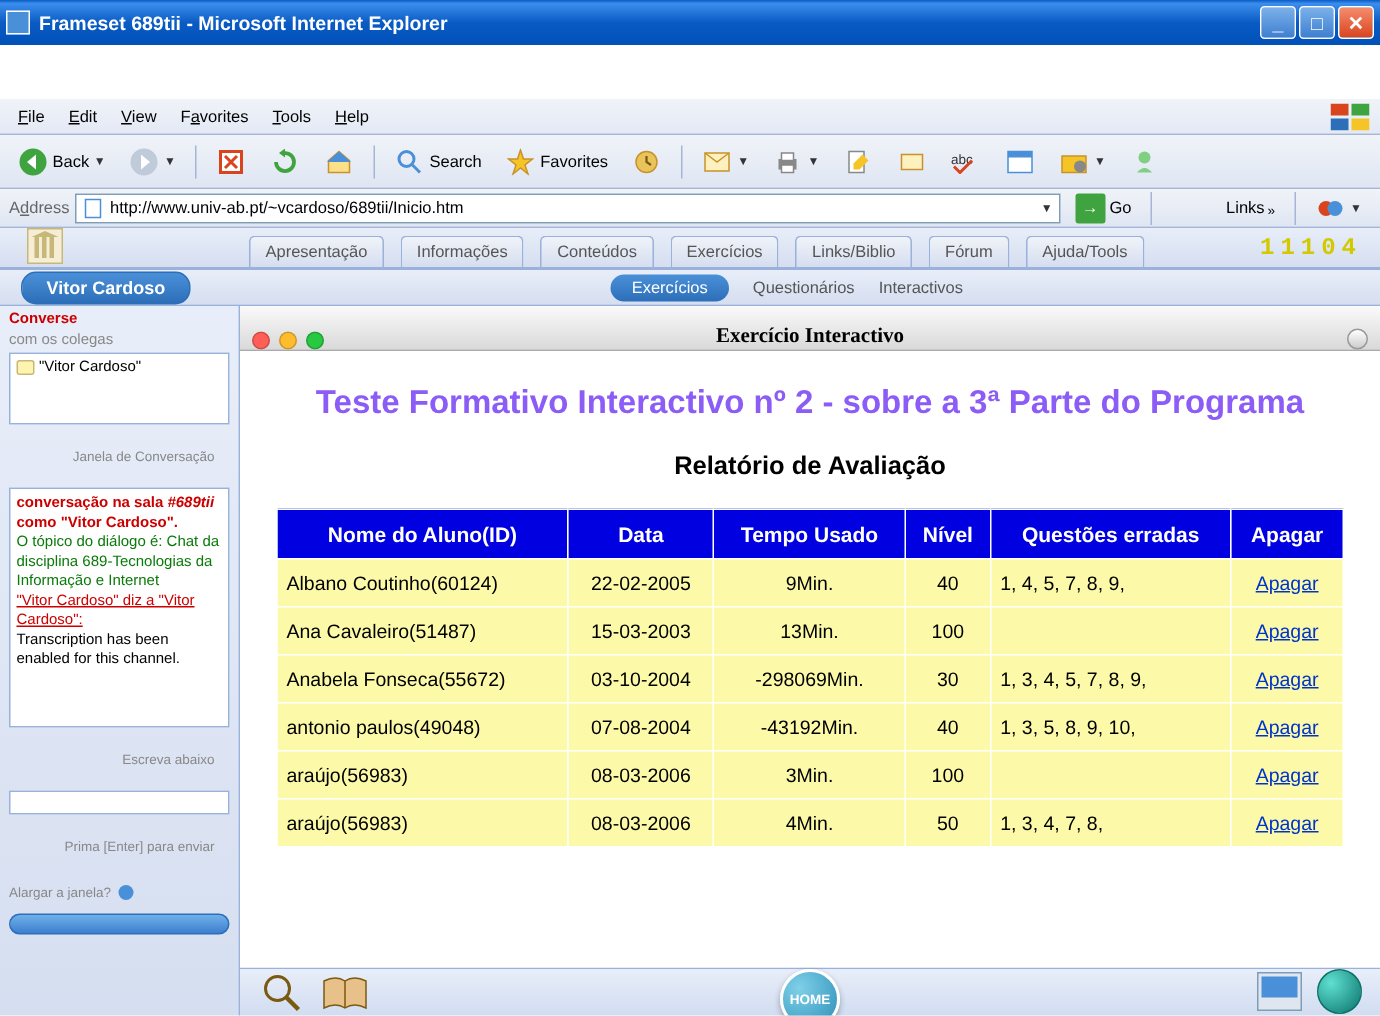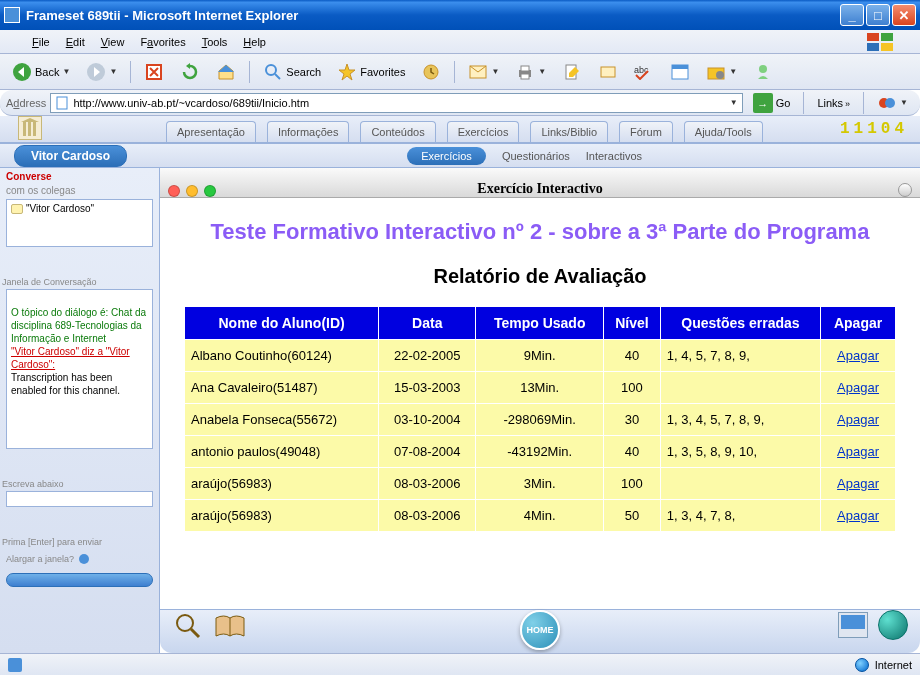--- a/index.html
+++ b/index.html
@@ -7,39 +7,39 @@
 
 
 .title-bar { background: linear-gradient(to bottom, #0A5BC4, #3B8EED 8%, #0A5BC4 50%, #0050B8); height: 30px; display: flex; align-items: center; padding: 0 4px; color: #fff; font-weight: bold; font-size: 13px; }
 .title-bar .icon { width: 16px; height: 16px; background: #4A90D9; margin-right: 6px; border: 1px solid #fff; }
 .title-bar .title-text { flex: 1; }
 .win-btn { width: 24px; height: 22px; margin-left: 2px; display: flex; align-items: center; justify-content: center; font-weight: bold; border-radius: 3px; }
 .win-btn.min, .win-btn.max { background: linear-gradient(to bottom, #7BB1EA, #3E7FD0); border: 1px solid #fff; }
 .win-btn.close { background: linear-gradient(to bottom, #F58D6E, #D9441F); border: 1px solid #fff; }
 
 
-.menu-bar { height: 24px; background: linear-gradient(to bottom, #F0F3F8, #E3E9F5); display: flex; align-items: center; padding: 0 24px; border-bottom: 1px solid #A6B5D5; }
+.menu-bar { height: 24px; background: linear-gradient(to bottom, #F0F3F8, #E3E9F5); display: flex; align-items: center; padding: 0 4px; border-bottom: 1px solid #A6B5D5; margin-top: 36px; }
 .menu-item { padding: 2px 8px; cursor: default; }
 .menu-item u { text-decoration: underline; }
 .menu-logo { margin-left: auto; width: 32px; height: 20px; display: flex; align-items: center; justify-content: center; font-size: 16px; }
 
 
 .toolbar { height: 36px; background: linear-gradient(to bottom, #F0F3F8, #DFE6F3); display: flex; align-items: center; padding: 0 6px; border-bottom: 1px solid #A6B5D5; gap: 4px; }
 .tb-btn { display: flex; align-items: center; gap: 3px; padding: 3px 5px; border: 1px solid transparent; border-radius: 3px; cursor: default; }
 .tb-sep { width: 1px; height: 22px; background: #A6B5D5; margin: 0 3px; }
 .tb-icon { width: 20px; height: 20px; display: flex; align-items: center; justify-content: center; font-size: 16px; }
 .drop-arrow { font-size: 8px; color: #333; }
 
 
-.addr-bar { height: 26px; background: linear-gradient(to bottom, #F0F3F8, #DFE6F3); display: flex; align-items: center; padding: 0 6px; border-bottom: 1px solid #A6B5D5; gap: 4px; border-radius: 12px; }
+.addr-bar { height: 26px; background: linear-gradient(to bottom, #F0F3F8, #DFE6F3); display: flex; align-items: center; padding: 0 6px; border-bottom: 1px solid #A6B5D5; gap: 4px; }
 .addr-label { color: #666; }
 .addr-input { flex: 1; display: flex; align-items: center; background: #fff; border: 1px solid #7F9DB9; height: 20px; padding: 0 4px; gap: 4px; }
 .addr-input input { border: none; flex: 1; font-size: 11px; outline: none; }
 .go-btn { background: #3FA33F; color: #fff; width: 20px; height: 20px; display: flex; align-items: center; justify-content: center; font-weight: bold; border-radius: 2px; }
-.links-btn { padding: 0 6px; display: flex; align-items: flex-end; gap: 2px; }
+.links-btn { padding: 0 6px; display: flex; align-items: flex-end; gap: 2px; margin-left: 36px; }
 
 
 .content { height: 537px; display: flex; flex-direction: column; }
 
 
 .site-header { height: 28px; background: linear-gradient(to bottom, #E8EEF9, #D5DEF0); display: flex; align-items: flex-end; border-bottom: 2px solid #9AB2DB; }
 .site-logo { width: 40px; height: 28px; display: flex; align-items: center; justify-content: center; margin: 0 10px; }
 .site-logo-inner { width: 24px; height: 24px; background: #F5EDD5; border: 1px solid #C8B878; display: flex; align-items: center; justify-content: center; }
 .site-tabs { display: flex; gap: 11px; margin-left: 106px; }
 .site-tab { background: linear-gradient(to bottom, #F0F3F8, #D5DEF0); border: 1px solid #9AB2DB; border-bottom: none; padding: 4px 10px; font-size: 11px; color: #555; border-radius: 4px 4px 0 0; }
@@ -55,21 +55,21 @@
 
 .body-split { display: flex; flex: 1; overflow: hidden; }
 
 
 .sidebar { width: 160px; background: linear-gradient(to bottom, #E8EEF9, #D5DEF0); border-right: 1px solid #9AB2DB; display: flex; flex-direction: column; font-size: 10px; }
 .sb-header { color: #C00; font-weight: bold; font-size: 10px; padding: 3px 6px; display: flex; gap: 3px; flex-direction: column; }
 .sb-header .grey { color: #888; font-weight: normal; }
 .sb-box { background: #fff; border: 1px solid #9AB2DB; margin: 0 6px; padding: 3px 4px; font-size: 10px; min-height: 48px; }
 .msg-item { display: flex; align-items: center; gap: 3px; }
 .msg-bubble { width: 12px; height: 10px; background: #FFF3B0; border: 1px solid #C8B878; border-radius: 2px; }
-.sb-label { text-align: left; color: #888; font-size: 9px; padding: 2px; margin-top: 28px; }
+.sb-label { text-align: right; color: #888; font-size: 9px; padding: 16px; }
 .chat-box { background: #fff; border: 1px solid #9AB2DB; margin: 0 6px; padding: 3px 4px; font-size: 10px; height: 160px; overflow: hidden; line-height: 1.3; }
 .chat-box .red { color: #C00; }
 .chat-box .bold { font-weight: bold; }
 .chat-box .green { color: #0A7A0A; }
 .chat-box .u { text-decoration: underline; }
 .input-box { background: #fff; border: 1px solid #9AB2DB; margin: 0 6px; height: 16px; }
 .sb-button { background: linear-gradient(to bottom, #6FB0E8, #3E7FD0); margin: 4px 6px; height: 14px; border-radius: 7px; border: 1px solid #2C6FB8; }
 
 
 .main-panel { flex: 1; display: flex; flex-direction: column; overflow: hidden; }
@@ -80,21 +80,21 @@
 .mac-btn.g { background: #28C840; }
 .mac-title { position: absolute; left: 50%; transform: translateX(-50%); font-weight: bold; font-size: 14px; font-family: 'Times New Roman', serif; }
 .mac-handle { margin-left: auto; width: 14px; height: 14px; border: 1px solid #999; border-radius: 50%; background: linear-gradient(to bottom, #fff, #ccc); }
 
 .doc-area { flex: 1; overflow: auto; padding: 20px 24px; background: #fff; font-family: Arial, sans-serif; position: relative; }
 .doc-area::-webkit-scrollbar { width: 16px; }
 .doc-area::-webkit-scrollbar-track { background: #EEF2FA; }
 .doc-area::-webkit-scrollbar-thumb { background: linear-gradient(to right, #C8D6EE, #9AB2DB); border: 1px solid #7F9DB9; }
 
 .doc-title { color: #8b5cf6; font-size: 22px; font-weight: bold; text-align: center; margin-bottom: 18px; line-height: 1.3; }
-.doc-subtitle { font-size: 20px; font-weight: bold; text-align: center; margin-bottom: 18px; }
+.doc-subtitle { font-size: 17px; font-weight: bold; text-align: center; margin-bottom: 18px; }
 
 .report-table { width: 100%; border-collapse: collapse; }
 .report-table th { background: #0000E0; color: #fff; font-weight: bold; padding: 8px 6px; text-align: center; font-size: 14px; border: 1px solid #fff; }
 .report-table td { background: #FCFAA8; padding: 8px 6px; font-size: 13px; border: 1px solid #fff; }
 .report-table td.c { text-align: center; }
 .report-table .apagar { color: #0033CC; text-decoration: underline; cursor: pointer; }
 
 
 .bottom-bar { height: 44px; background: linear-gradient(to bottom, #E8EEF9, #C8D6EE); border-top: 1px solid #9AB2DB; display: flex; align-items: flex-start; padding: 0 12px; position: relative; border-radius: 0 0 12px 12px; }
 .bottom-left { display: flex; gap: 10px; }
@@ -356,21 +356,21 @@
         <span>Converse</span>
         <span class="grey">com os colegas</span>
       </div>
       <div class="sb-box">
         <div class="msg-item">
           <div class="msg-bubble"></div>
           <span>"Vitor Cardoso"</span>
         </div>
       </div>
       <div class="sb-label">Janela de Conversação</div>
-      <div class="chat-box" id="chat-log"><br><span class="green">O tópico do diálogo é: Chat da disciplina 689-Tecnologias da Informação e Internet</span><br><span class="red u">"Vitor Cardoso" diz a "Vitor Cardoso":</span><br>Transcription has been enabled for this channel.</div>
+      <div class="chat-box" id="chat-log"><span class="red bold">conversação na sala <i>#689tii</i> como "Vitor Cardoso".</span><br><span class="green">O tópico do diálogo é: Chat da disciplina 689-Tecnologias da Informação e Internet</span><br><span class="red u">"Vitor Cardoso" diz a "Vitor Cardoso":</span><br>Transcription has been enabled for this channel.</div>
       <div class="sb-label">Escreva abaixo</div>
       <div class="input-box"></div>
       <div class="sb-label">Prima [Enter] para enviar</div>
       <div style="display:flex;align-items:center;padding:4px 6px;gap:4px;">
         <span style="color:#888;font-size:9px;">Alargar a janela?</span>
         <span>
             <svg width="12" height="12">
               <circle cx="6" cy="6" r="5" fill="#4A90D9"></circle>
             </svg>
           </span>

